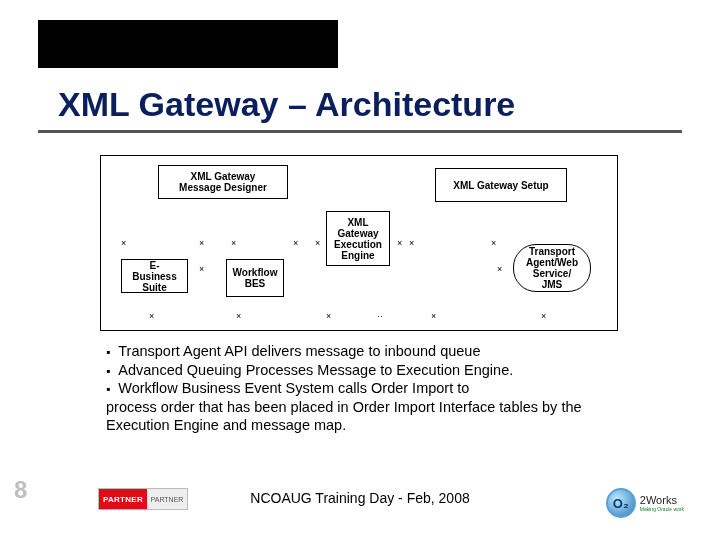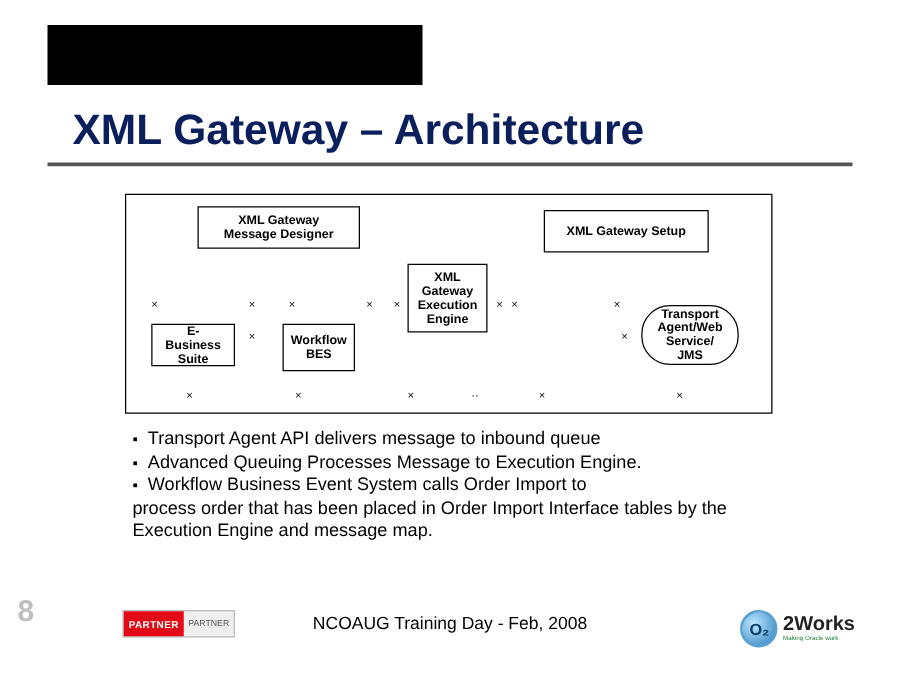--- a/index.html
+++ b/index.html
@@ -25,21 +25,21 @@
   .bullets p { margin: 0; }
   .sq::before { content: "\25AA"; margin-right: 8px; font-size: 12px; }
 
   .pagenum { position: absolute; left: 14px; bottom: 36px; font-size: 24px; font-weight: bold; color: #bfbfbf; }
   .oracle-badge { position: absolute; left: 98px; bottom: 30px; width: 90px; height: 22px; border: 1px solid #bbb; background: #eee; display: flex; align-items: center; font-size: 8px; }
   .oracle-red { width: 48px; height: 100%; background: #e20a16; color: #fff; display:flex; align-items:center; justify-content:center; font-weight:bold; font-size:8px; letter-spacing:0.3px; }
   .oracle-txt { flex:1; text-align:center; color:#555; font-size:7px; }
   .footer-text { position: absolute; left: 0; width: 720px; bottom: 34px; text-align: center; font-size: 14px; }
   .o2-logo { position: absolute; right: 36px; bottom: 22px; font-size: 10px; color:#333; display:flex; align-items:center; gap:4px; }
   .o2-circle { width: 30px; height: 30px; border-radius: 50%; background: radial-gradient(circle at 35% 35%, #bfe7ff, #2a7ebc); border: 2px solid #5aa0d0; display:flex; align-items:center; justify-content:center; font-weight:bold; color:#0b3b66; font-size:13px; }
-  .o2-works { font-size:16px; font-weight:bold; color:#222; line-height:1; }
+  .o2-works { font-size:11px; font-weight:normal; color:#222; line-height:1; }
   .o2-tag   { font-size:5px; color:#1b7a2e; }
 </style>
 </head>
 <body>
 
 <div class="slide">
 
   <div class="top-black"></div>
 
   <div class="title">XML Gateway – Architecture</div>

